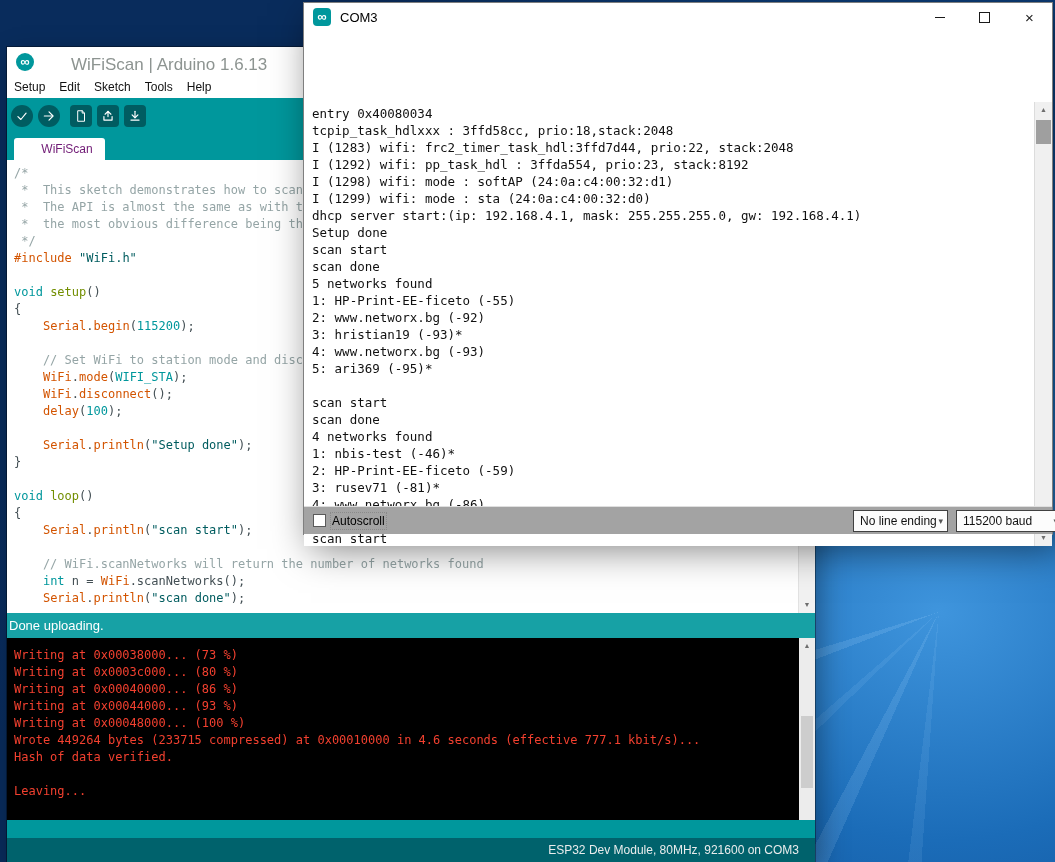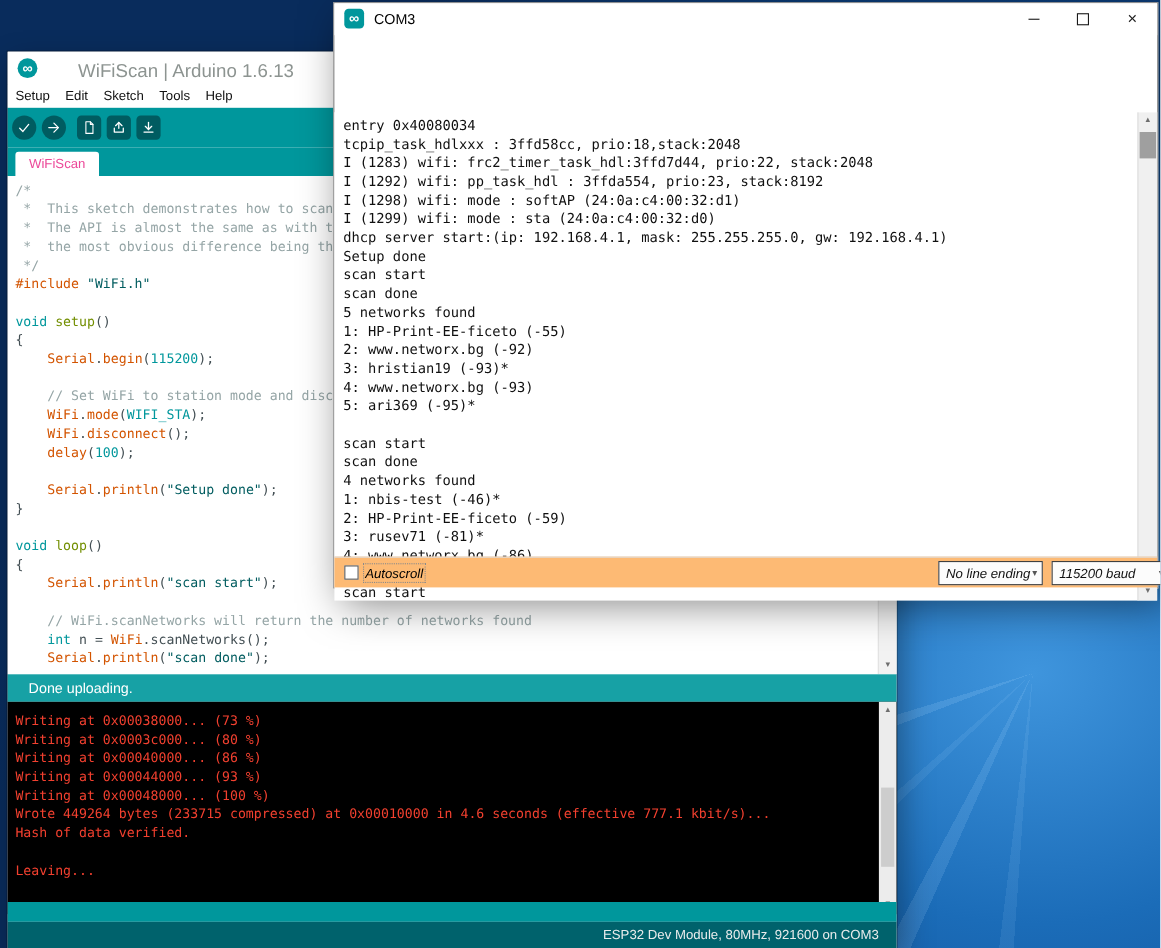--- a/index.html
+++ b/index.html
@@ -28,35 +28,35 @@
   .menu-item{display:inline-block;padding:3px 7px 0 7px;cursor:default;}
   .ide-toolbar{position:absolute;top:51px;left:0;width:100%;height:36px;background:var(--arduino-teal);}
   .tb{position:absolute;top:7px;width:22px;height:22px;background:var(--button-teal);border:none;padding:0;
       display:flex;align-items:center;justify-content:center;cursor:pointer;}
   .tb.circle{border-radius:50%;}
   .tb.sq{border-radius:4px;}
   .tb svg{width:14px;height:14px;stroke:#fff;fill:none;stroke-width:2;stroke-linecap:round;stroke-linejoin:round;}
   .tb.b1{left:4px}.tb.b2{left:31px}.tb.b3{left:63px}.tb.b4{left:90px}.tb.b5{left:117px}
   .ide-tabbar{position:absolute;top:87px;left:0;width:100%;height:26px;background:var(--arduino-teal);}
   .tab{position:absolute;left:7px;bottom:0;width:76px;height:22px;background:#fff;border-radius:3px 3px 0 0;
-       font-size:12px;color:#ec4899;text-align:center;line-height:22px;}
+       font-size:12px;color:#701a75;text-align:center;line-height:22px;padding-left:15px;}
   .ide-editor{position:absolute;top:113px;left:0;width:100%;height:453px;background:#fff;overflow:hidden;}
   .code{position:absolute;left:7px;top:5px;font-family:"DejaVu Sans Mono",monospace;font-size:12px;
         line-height:17px;white-space:pre;color:var(--tok-default);}
   .tok-c{color:var(--tok-comment)} .tok-k{color:var(--tok-keyword)} .tok-f{color:var(--tok-function)}
   .tok-g{color:var(--tok-struct)} .tok-s{color:var(--tok-string)} .tok-n{color:var(--tok-keyword)}
   .tok-d{color:var(--tok-default)}
   .vscroll{position:absolute;top:0;right:0;bottom:0;width:16px;background:#f2f2f2;border-left:1px solid #e2e2e2;}
   .arr{position:absolute;left:0;width:100%;text-align:center;font-size:7px;color:#6e6e6e;height:16px;line-height:16px;}
   .arr.up{top:0}.arr.down{bottom:0}
   .thumb{position:absolute;left:2px;right:2px;background:#cdcdcd;}
   .ed-thumb{top:17px;height:112px;}
   .co-thumb{top:78px;height:72px;}
   .ide-status{position:absolute;top:566px;left:0;width:100%;height:25px;background:var(--status-teal);
-              color:#fff;font-size:13px;line-height:25px;padding-left:19px;box-sizing:border-box;}
+              color:#fff;font-size:13px;line-height:25px;padding-left:2px;box-sizing:border-box;}
   .ide-console{position:absolute;top:591px;left:0;width:100%;height:193px;background:#000;overflow:hidden;}
   .console-lines{position:absolute;left:7px;top:9px;font-family:"DejaVu Sans Mono",monospace;font-size:12px;
                  line-height:17px;white-space:pre;color:var(--console-red);}
   .ide-strip{position:absolute;top:773px;height:18px;width:100%;background:var(--arduino-teal);}
   .ide-footer{position:absolute;top:791px;height:24px;width:100%;background:var(--footer-teal);color:#e9ecec;
               font-size:12px;line-height:24px;text-align:right;padding-right:16px;box-sizing:border-box;}
 
   
   .serial{position:absolute;left:303px;top:2px;width:750px;height:533px;background:#fff;box-sizing:border-box;
           border:1px solid #7f7f7f;box-shadow:8px 14px 36px rgba(0,0,0,.5);z-index:5;}
@@ -70,22 +70,22 @@
   .sm-sendrow{position:absolute;top:29px;left:0;right:0;height:30px;background:#fff;}
   .sm-input{position:absolute;left:7px;top:3px;width:672px;height:24px;box-sizing:border-box;border:1px solid #7a7a7a;
             border-radius:1px;font:12px "Liberation Sans","DejaVu Sans",sans-serif;padding:0 5px;}
   .sm-send{position:absolute;left:685px;top:3px;width:58px;height:24px;background:#e1e1e1;border:1px solid #9b9b9b;
            border-radius:2px;font-size:12px;color:#000;cursor:pointer;}
   .sm-output{position:absolute;top:59px;left:0;width:748px;height:444px;background:#fff;overflow:hidden;margin-top:40px;}
   .sm-lines{position:absolute;left:8px;top:3px;font-family:"DejaVu Sans Mono",monospace;font-size:12.5px;
             line-height:17px;white-space:pre;color:#101010;}
   .sm-sb{width:17px;background:#f0f0f0;border-left:1px solid #dcdcdc;}
   .sm-thumb{position:absolute;left:1px;right:1px;top:18px;height:24px;background:#9f9f9f;}
-  .sm-bottom{position:absolute;top:503px;left:0;width:748px;height:28px;background:#fdba74;
-             border-top:1px solid #dfdfdf;box-sizing:border-box;font-style:italic;}
+  .sm-bottom{position:absolute;top:503px;left:0;width:748px;height:28px;background:#a3a3a3;
+             border-top:1px solid #dfdfdf;box-sizing:border-box;}
   .cb{position:absolute;left:9px;top:7px;width:13px;height:13px;background:#fff;border:1px solid #5a5a5a;box-sizing:border-box;}
   .cb-label{position:absolute;left:28px;top:7px;font-size:12px;color:#000;outline:1px dotted #8a8a8a;outline-offset:1px;}
   .combo{position:absolute;top:3px;height:22px;background:#fcfcfc;border:1px solid #404040;box-sizing:border-box;
          font-size:12px;color:#111;line-height:20px;padding-left:6px;cursor:pointer;}
   .combo .chev{position:absolute;right:4px;top:1px;font-size:9px;color:#555;line-height:18px;}
   .combo.le{left:549px;width:95px;}
   .combo.baud{left:652px;width:107px;}
 </style>
 </head>
 <body>

